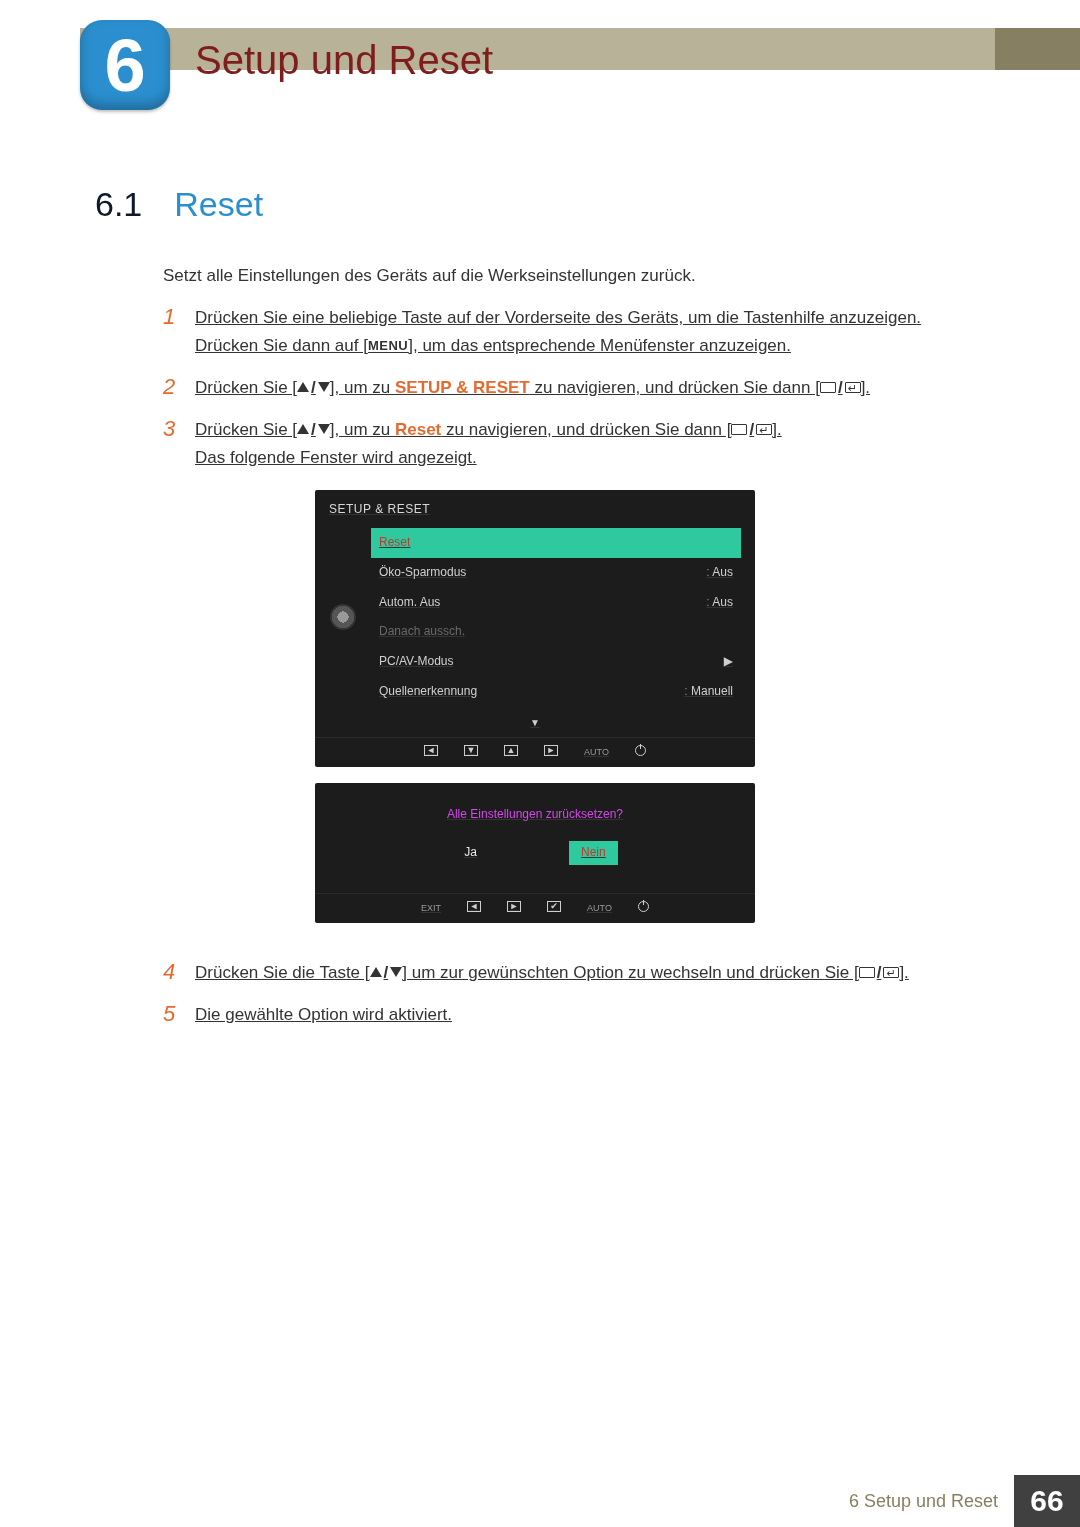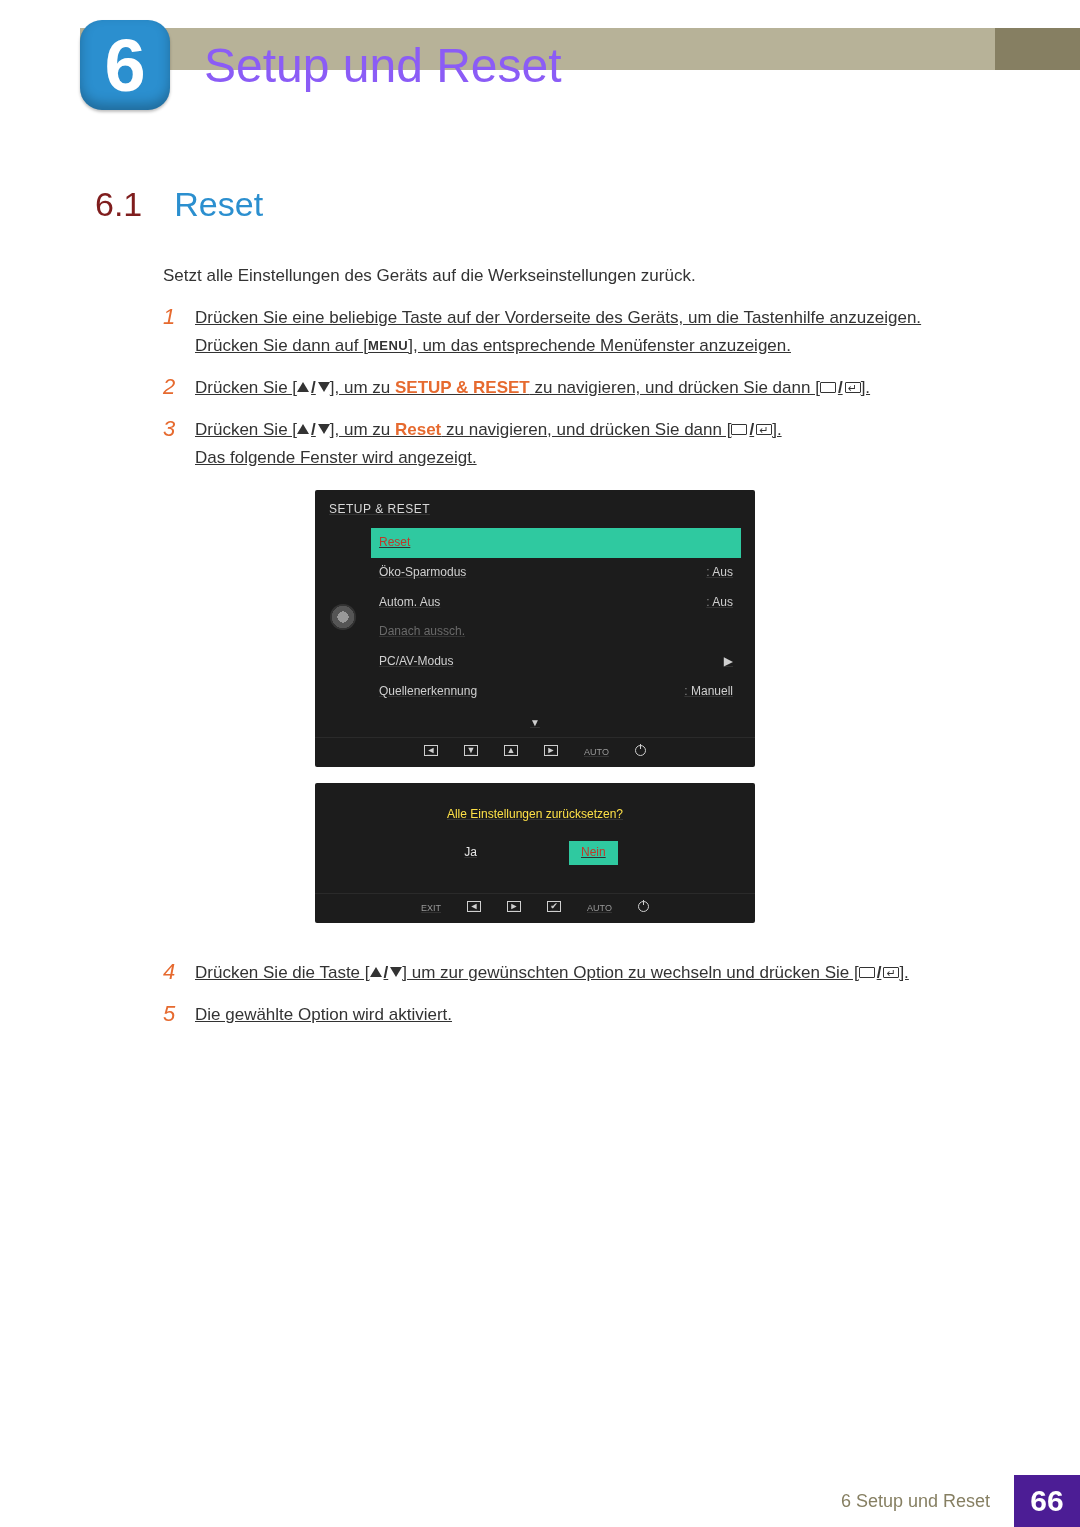--- a/index.html
+++ b/index.html
@@ -28,38 +28,38 @@
     background:#2b8fcf;
     border-radius: 22px;
     color:#fff;
     font-size: 74px;
     font-weight: 600;
     display:flex; align-items:center; justify-content:center;
     box-shadow: inset 0 -6px 12px rgba(0,0,0,.25), 0 2px 3px rgba(0,0,0,.25);
   }
   .chapter-title {
     position:absolute;
-    top: 38px; left: 204px;
-    color:#8b5cf6;
-    font-size: 48px;
+    top: 38px; left: 195px;
+    color:#7f1d1d;
+    font-size: 40px;
     font-weight: 500;
   }
   .content {
     position:absolute;
     top: 185px;
     left: 95px;
     right: 85px;
   }
   .h-section {
     display:flex;
     align-items:baseline;
     gap: 32px;
     margin-bottom: 42px;
   }
-  .h-section .num { color:#7f1d1d; font-size:34px; font-weight:500; }
+  .h-section .num { color:#0f172a; font-size:34px; font-weight:500; }
   .h-section .txt { color:#2b8fcf; font-size:34px; font-weight:500; }
   .intro {
     margin-left: 68px;
     font-size: 17px;
     color:#333;
     margin-bottom: 18px;
   }
   .h-subsection {
     margin-left: 68px;
     color:#2b8fcf;
@@ -139,42 +139,42 @@
     border-top:1px solid #2a2a2a;
     font-size:10px;
     color:#cfcfcf;
   }
   .osd-footer .sq { width:14px; height:11px; border:1px solid #cfcfcf; display:inline-flex; align-items:center; justify-content:center; font-size:9px; }
   .osd-footer .pw { width:11px; height:11px; border:1px solid #cfcfcf; border-radius:50%; display:inline-block; position:relative; }
   .osd-footer .pw::after{content:""; position:absolute; top:-2px; left:4px; width:1px; height:5px; background:#cfcfcf;}
   .osd-footer .lbl { color:#999; font-size:9px; }
 
   .osd2 { margin-top: 16px; }
-  .confirm-q { text-align:center; padding: 22px 0 16px; color:#fde047; font-size:12px; }
+  .confirm-q { text-align:center; padding: 22px 0 16px; color:#d946ef; font-size:12px; }
   .confirm-btns { display:flex; justify-content:center; gap:80px; padding-bottom:28px; }
   .confirm-btns .btn { font-size:12px; color:#e8e8e8; padding:2px 12px; }
   .confirm-btns .btn.hl { background:#2fc9a0; color:#c0392b; }
 
   
   .page-footer {
     position:absolute;
     bottom: 0; left:0; right:0;
     height: 52px;
     display:flex;
     justify-content:flex-end;
     align-items:stretch;
   }
   .page-footer .txt {
     color:#867f62;
     font-size:18px;
     align-self:center;
-    padding-right:24px;
+    padding-right:16px;
   }
   .page-footer .pagebox {
-    background:#4c1d95;
+    background:#404040;
     color:#fff;
     font-size:30px;
     font-weight:600;
     width:66px;
     display:flex; align-items:center; justify-content:center;
   }
 </style>
 </head>
 <body>
 

